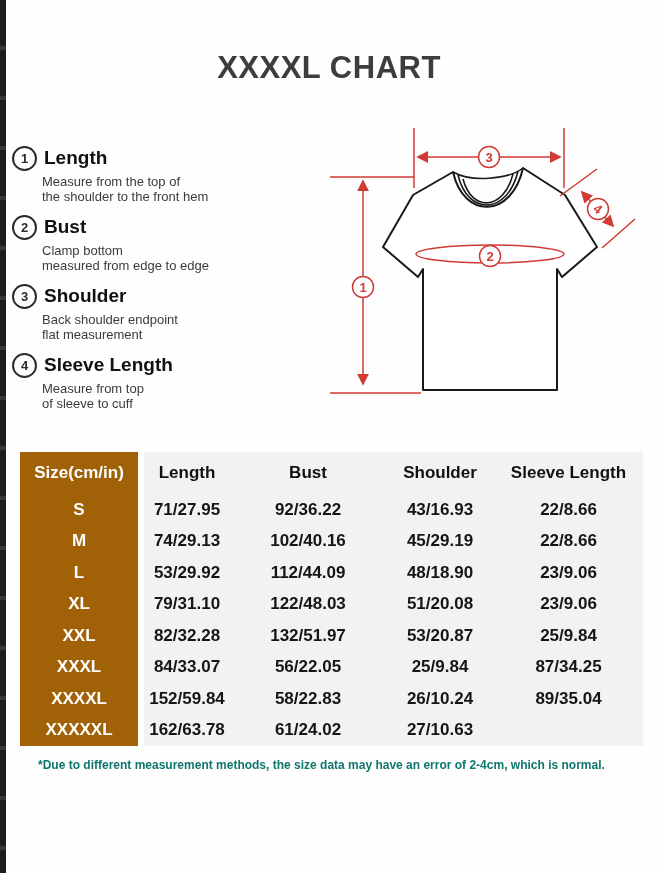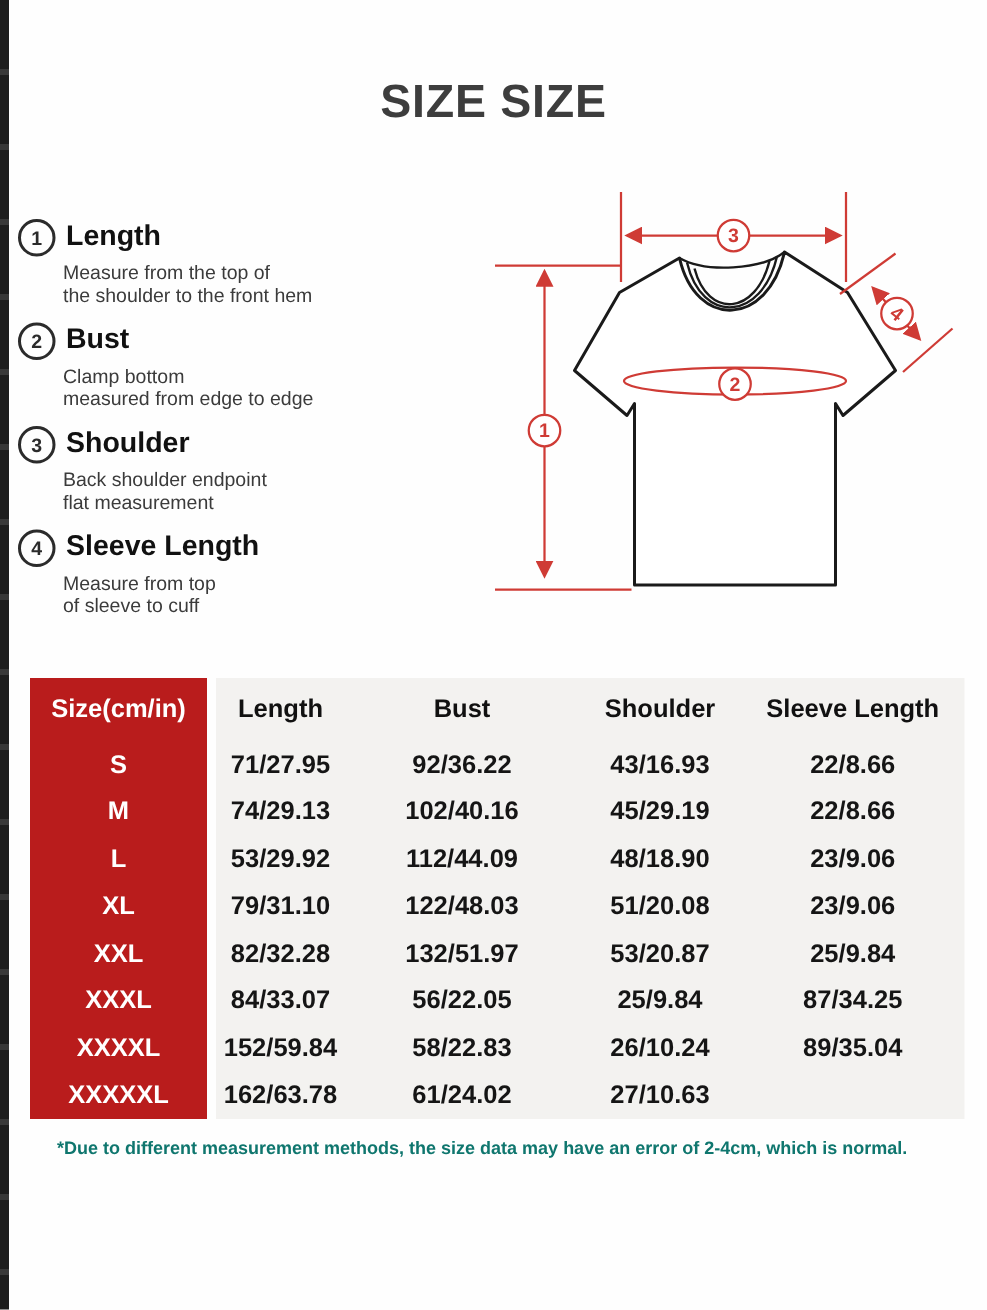--- a/index.html
+++ b/index.html
@@ -26,21 +26,21 @@
   }
   .legend-label{font-size:19px;font-weight:bold;color:#111;}
   .legend-desc{
     margin:4px 0 0 30px;font-size:13px;line-height:15px;font-weight:normal;color:#3b3b3b;
   }
   
   .diagram{position:absolute;left:330px;top:122px;width:328px;height:300px;}
   
   .size-table{position:absolute;left:20px;top:452px;display:flex;gap:6px;}
   .size-col{
-    width:118px;background:#b91c1c;display:grid;
+    width:118px;background:#a16207;display:grid;
     grid-template-rows:42px repeat(8,31.5px);
   }
   .size-col > div{
     display:flex;align-items:center;justify-content:center;
     color:#fff;font-weight:bold;font-size:17px;
   }
   .size-col .size-head{font-size:17px;}
   .data-grid{
     width:499px;background:#f3f2f0;display:grid;
     grid-template-columns:86px 156px 108px 149px;
@@ -55,21 +55,21 @@
   .footnote{
     position:absolute;left:38px;top:758px;width:600px;
     font-size:12px;font-weight:bold;color:#0f766e;
   }
 </style>
 </head>
 <body>
 
 <div class="edge-strip"></div>
 
-<div class="page-title">SIZE SIZE</div>
+<div class="page-title">XXXXL CHART</div>
 
 <div class="legend">
 
   <div class="legend-item">
     <div class="legend-head">
       <span class="legend-num">1</span>
       <span class="legend-label">Length</span>
     </div>
     <div class="legend-desc">
       <div>Measure from the top of</div>

